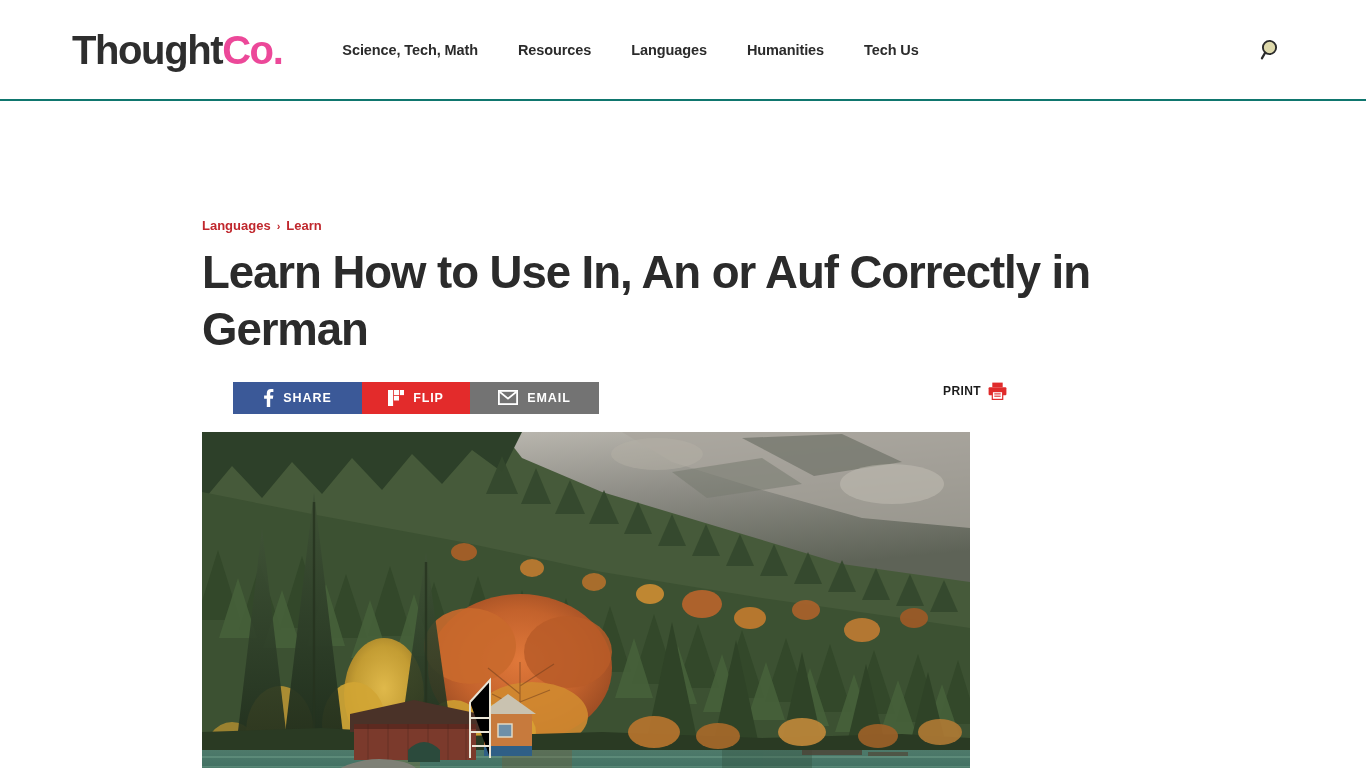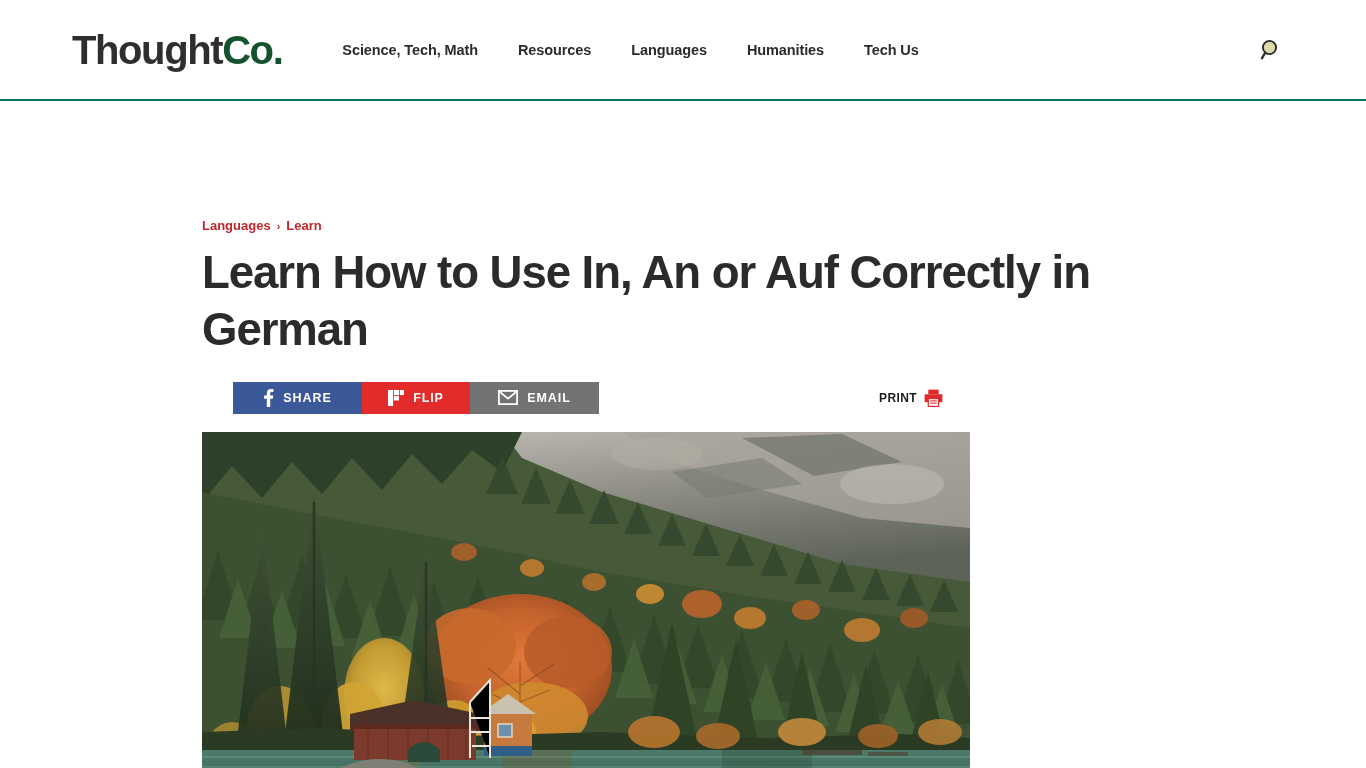--- a/index.html
+++ b/index.html
@@ -25,21 +25,21 @@
     font-size:40px;
     font-weight:bold;
     letter-spacing:-1.4px;
     line-height:1;
     white-space:nowrap;
     display:flex;
     align-items:baseline;
     cursor:pointer;
   }
   .logo-thought { color:#2e2e2e; }
-  .logo-co      { color:#14532d; }
+  .logo-co      { color:#ec4899; }
 
   .main-nav {
     display:flex;
     align-items:center;
     margin-left:60px;
     gap:40px;
   }
   .nav-item {
     font-size:14.5px;
     font-weight:bold;
@@ -86,21 +86,20 @@
     letter-spacing:-1.1px;
     max-width:1040px;
     transform:scaleX(0.97);
     transform-origin:left center;
   }
 
   
   .share-bar {
     margin-top:24px;
     display:flex;
-    align-items:center;
     width:768px;
     position:relative;
     padding-left:31px;
   }
   .share-btn {
     height:32px;
     display:flex;
     align-items:center;
     justify-content:center;
     gap:9px;
@@ -111,21 +110,21 @@
     cursor:pointer;
     border:none;
     font-family:"Liberation Sans", sans-serif;
   }
   .btn-share { width:129px; background:#3b5998; }
   .btn-flip  { width:108px; background:#e32b2b; }
   .btn-email { width:129px; background:#737373; }
 
   .print-group {
     position:absolute;
-    left:677px;
+    left:741px;
     display:flex;
     align-items:center;
     gap:7px;
     cursor:pointer;
   }
   .print-label {
     font-size:12px;
     font-weight:bold;
     color:#1c1c1c;
     letter-spacing:0.4px;

